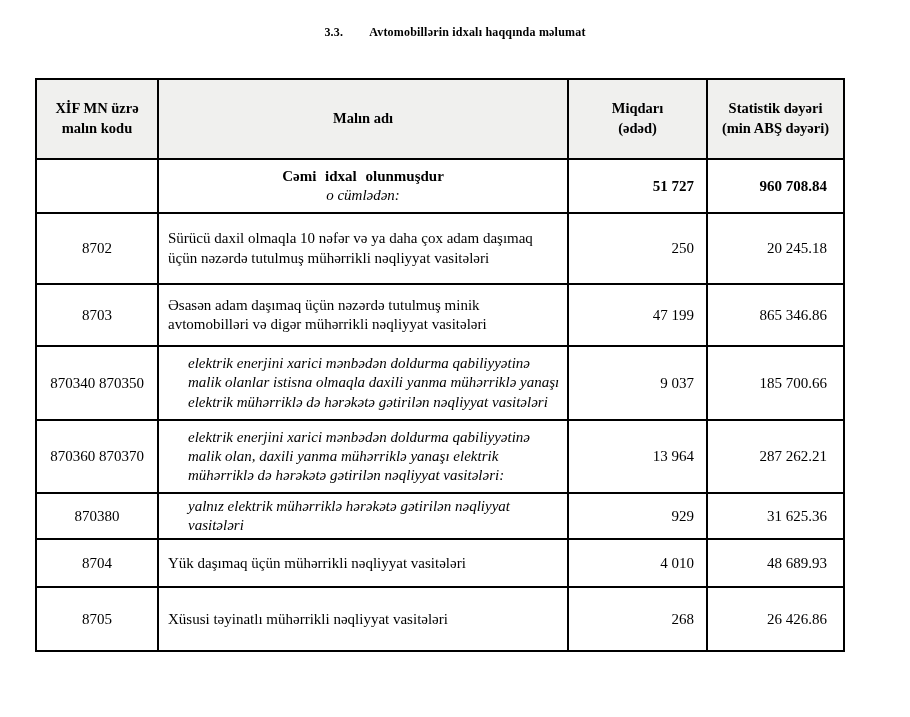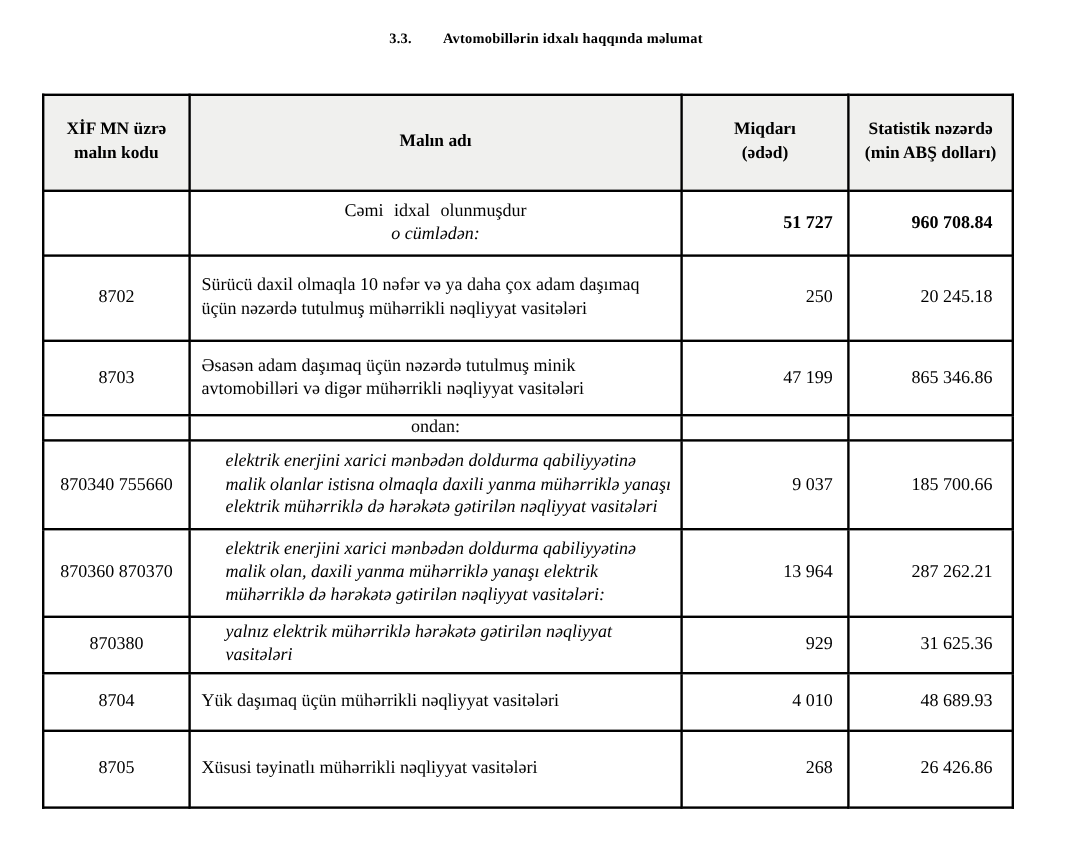--- a/index.html
+++ b/index.html
@@ -48,21 +48,21 @@
   .imports thead th.col-code .hdr-wrap  { max-width: 100px; }
   .imports thead th.col-qty  .hdr-wrap  { max-width: 72px; }
   .imports thead th.col-value .hdr-wrap { max-width: 112px; }
 
   td.cell-code  { text-align: center; padding: 2px 4px; }
   td.cell-name  { text-align: left; padding: 3px 14px 3px 9px; line-height: 1.28; }
   td.cell-qty   { text-align: right; padding: 2px 12px 2px 2px; }
   td.cell-value { text-align: right; padding: 2px 16px 2px 2px; }
 
   tr.row-total td.cell-name { text-align: center; padding: 2px 6px; }
-  tr.row-total .name-main { font-weight: normal; word-spacing: 5px; }
+  tr.row-total .name-main { font-weight: bold; word-spacing: 5px; }
   tr.row-total .name-sub  { font-style: italic; }
   tr.row-total td.cell-qty, tr.row-total td.cell-value { font-weight: bold; }
 
   tr.row-italic td.cell-name { font-style: italic; padding-left: 29px; padding-right: 6px; }
 
   tr.row-ondan td.cell-name { text-align: center; padding: 0 6px; }
 
   
   tr.h0 { height: 54px; }
   tr.h1 { height: 71px; }
@@ -88,21 +88,21 @@
       <col style="width:122px">
       <col style="width:410px">
       <col style="width:139px">
       <col style="width:137px">
     </colgroup>
     <thead>
       <tr>
         <th class="col-code"><span class="hdr-wrap">XİF MN üzrə malın kodu</span></th>
         <th class="col-name"><span class="hdr-wrap">Malın adı</span></th>
         <th class="col-qty"><span class="hdr-wrap">Miqdarı (ədəd)</span></th>
-        <th class="col-value"><span class="hdr-wrap">Statistik nəzərdə (min ABŞ dolları)</span></th>
+        <th class="col-value"><span class="hdr-wrap">Statistik dəyəri (min ABŞ dəyəri)</span></th>
       </tr>
     </thead>
     <tbody>
       <tr class="row-total h0">
         <td class="cell-code"></td>
         <td class="cell-name">
           <div class="name-main">Cəmi idxal olunmuşdur</div>
           <div class="name-sub">o cümlədən:</div>
         </td>
         <td class="cell-qty">51 727</td>
@@ -113,28 +113,22 @@
         <td class="cell-name">Sürücü daxil olmaqla 10 nəfər və ya daha çox adam daşımaq üçün nəzərdə tutulmuş mühərrikli nəqliyyat vasitələri</td>
         <td class="cell-qty">250</td>
         <td class="cell-value">20 245.18</td>
       </tr>
       <tr class="h2">
         <td class="cell-code">8703</td>
         <td class="cell-name">Əsasən adam daşımaq üçün nəzərdə tutulmuş minik avtomobilləri və digər mühərrikli nəqliyyat vasitələri</td>
         <td class="cell-qty">47 199</td>
         <td class="cell-value">865 346.86</td>
       </tr>
-      <tr class="row-ondan h3">
-        <td class="cell-code"></td>
-        <td class="cell-name">ondan:</td>
-        <td class="cell-qty"></td>
-        <td class="cell-value"></td>
-      </tr>
       <tr class="row-italic h4">
-        <td class="cell-code">870340 755660</td>
+        <td class="cell-code">870340 870350</td>
         <td class="cell-name">elektrik enerjini xarici mənbədən doldurma qabiliyyətinə malik olanlar istisna olmaqla daxili yanma mühərriklə yanaşı elektrik mühərriklə də hərəkətə gətirilən nəqliyyat vasitələri</td>
         <td class="cell-qty">9 037</td>
         <td class="cell-value">185 700.66</td>
       </tr>
       <tr class="row-italic h5">
         <td class="cell-code">870360 870370</td>
         <td class="cell-name">elektrik enerjini xarici mənbədən doldurma qabiliyyətinə malik olan, daxili yanma mühərriklə yanaşı elektrik mühərriklə də hərəkətə gətirilən nəqliyyat vasitələri:</td>
         <td class="cell-qty">13 964</td>
         <td class="cell-value">287 262.21</td>
       </tr>

